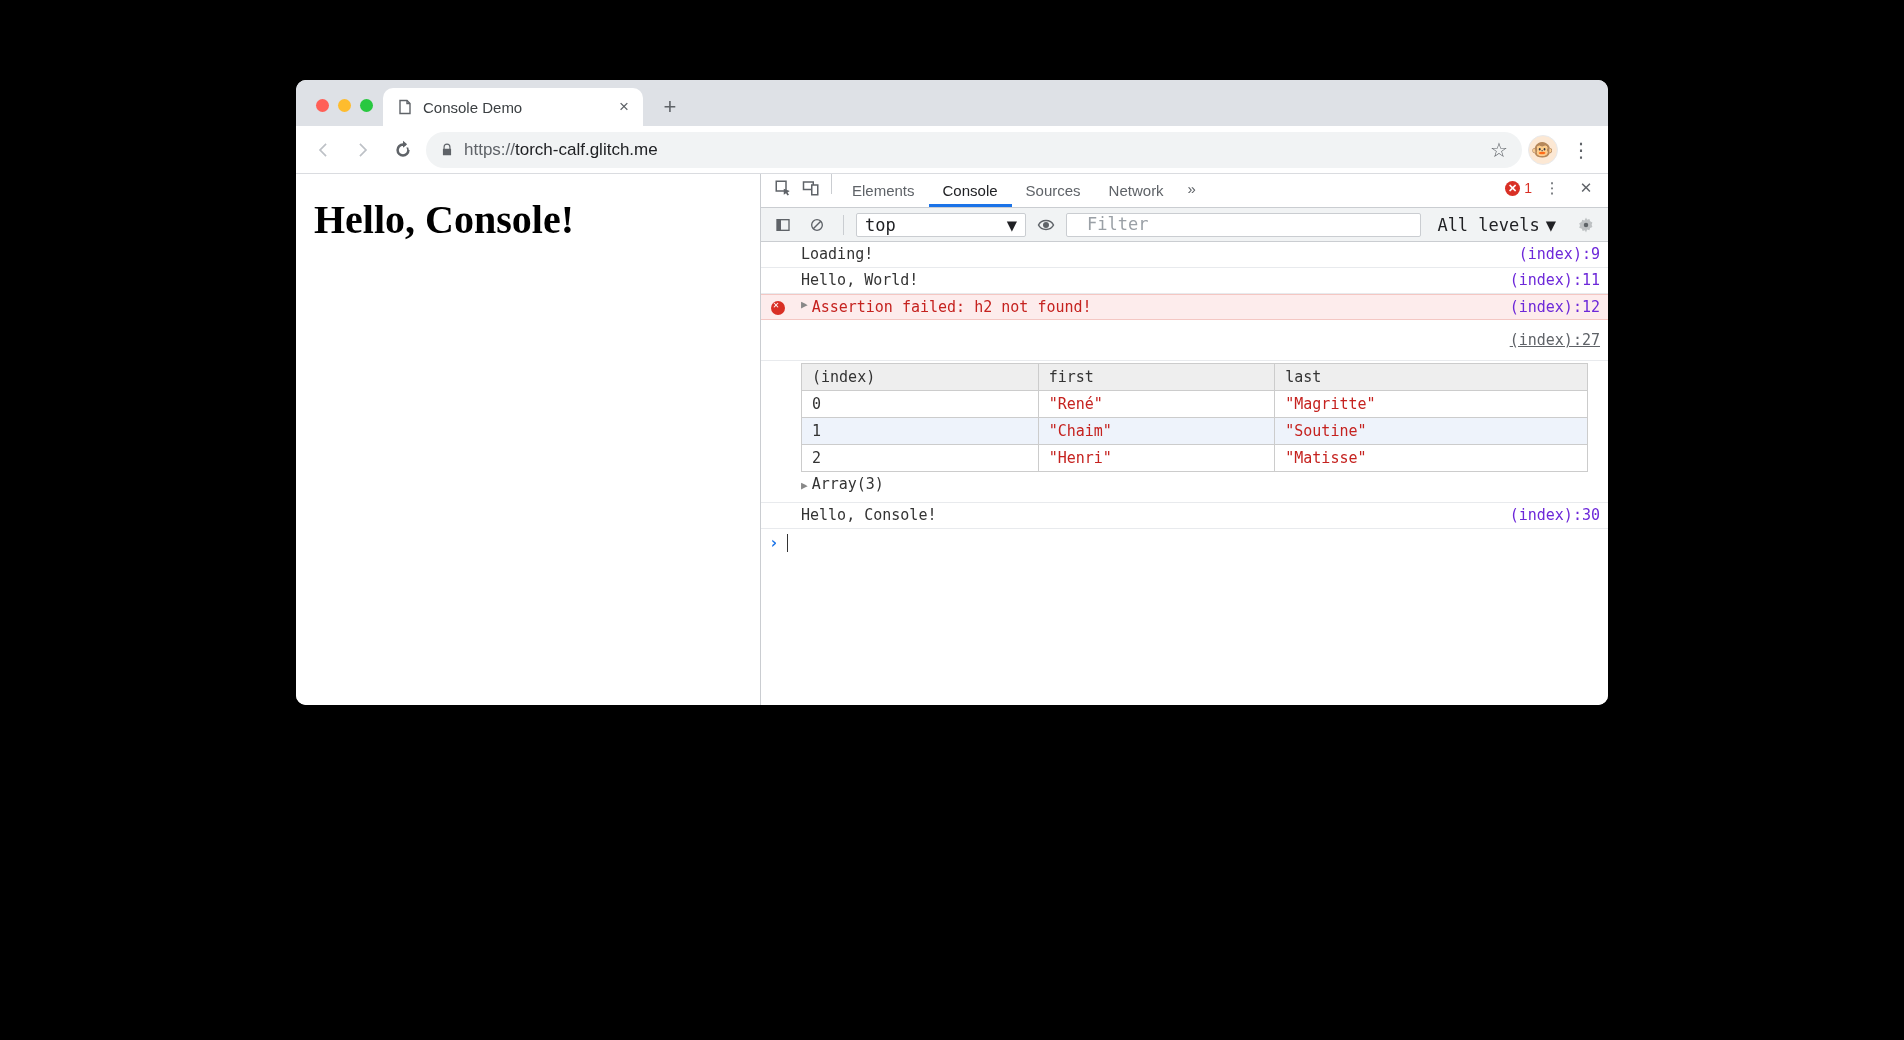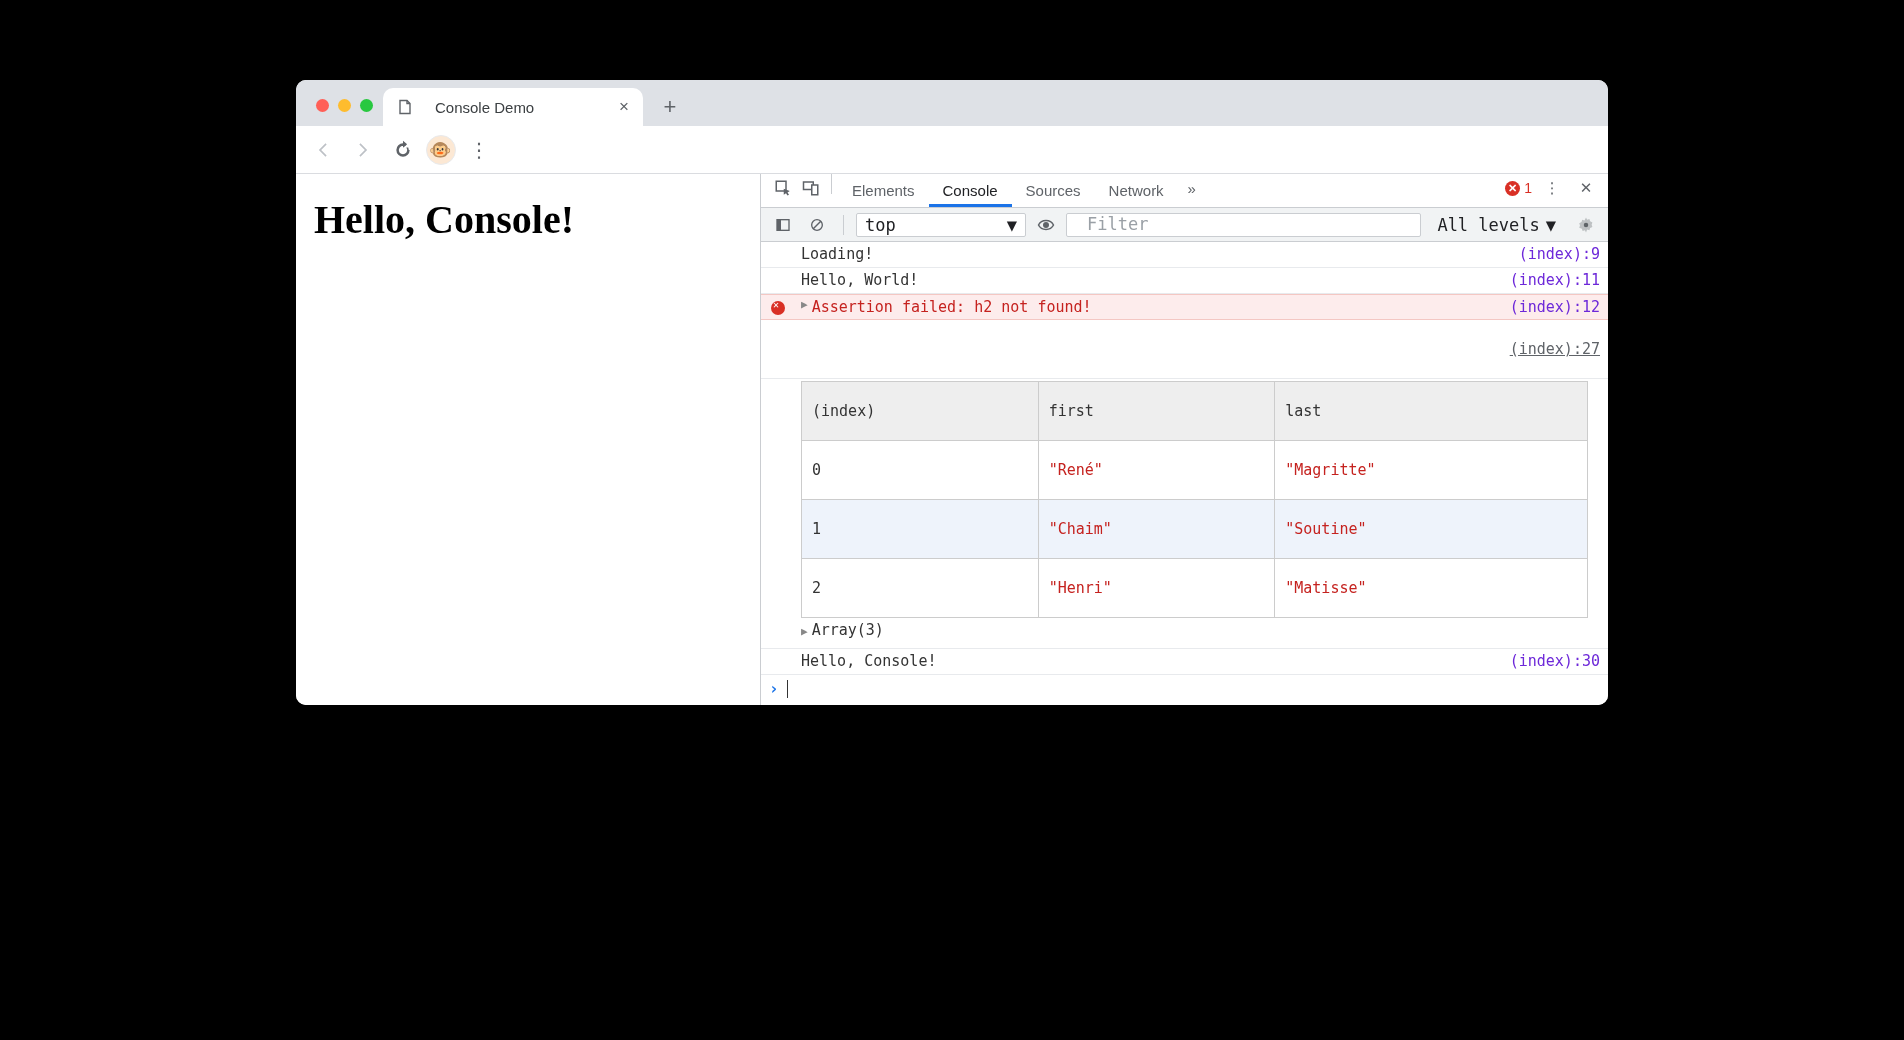--- a/index.html
+++ b/index.html
@@ -45,21 +45,21 @@
   .tl-yellow { background:#febc2e; }
   .tl-green { background:#28c840; }
   .tab {
     height: 38px;
     background: #fff;
     border-radius: 10px 10px 0 0;
     display: flex;
     align-items: center;
     padding: 0 14px;
     min-width: 260px;
-    gap: 22px;
+    gap: 10px;
     font-size: 15px;
     color: #3c4043;
     position: relative;
   }
   .tab .close-x {
     margin-left: auto;
     color: #5f6368;
     font-size: 17px;
     cursor: pointer;
   }
@@ -251,34 +251,34 @@
   .expander {
     color:#888;margin-right:4px;font-size:11px;
   }
   .table-block {
     padding: 2px 20px 6px 40px;
     border-bottom:1px solid #e8eaed;
     position:relative;
   }
   .src-only-row{
     display:flex;justify-content:flex-end;
-    padding:20px 8px;
+    padding:11px 8px;
     border-bottom:1px solid #e8eaed;
   }
   .src-only-row .src{
     color:#5f6368;text-decoration:underline;
   }
   table.console-table {
     width:100%;
     border-collapse:collapse;
     border:1px solid #aaa;
   }
   table.console-table th, table.console-table td {
     border:1px solid #ccc;
-    padding:20px 10px;
+    padding:4px 10px;
     text-align:left;
     font-weight:normal;
   }
   table.console-table th {
     background:#eee;
     color:#333;
   }
   table.console-table tr:nth-child(even) td { background:#eef3fb; }
   table.console-table .strval { color:#c5221f; }
   .array-line { padding:3px 0 3px 0; color:#333;}
@@ -326,20 +326,29 @@
     <div class="nav-btn disabled">
       <svg width="20" height="20" viewBox="0 0 24 24">
           <path fill="#bdc1c6" d="M9 4l8 8-8 8-1.4-1.4L14.2 12 7.6 5.4z"></path>
         </svg>
     </div>
     <div class="nav-btn">
       <svg width="20" height="20" viewBox="0 0 24 24">
           <path fill="#5f6368" d="M12 5a7 7 0 1 0 6.3 4H16a5 5 0 1 1-4-2V3l4 3-4 3V7a5 5 0 0 0 0 0z"></path>
           <path fill="#5f6368" d="M12 4V1l5 4-5 4V6a6 6 0 1 0 6 6h2a8 8 0 1 1-8-8z"></path>
         </svg>
+    </div>
+    <div class="omnibox">
+      <span class="lock">
+        <svg width="14" height="14" viewBox="0 0 24 24">
+            <path fill="#5f6368" d="M6 10V7a6 6 0 1 1 12 0v3h1v11H5V10h1zm2 0h8V7a4 4 0 1 0-8 0v3z"></path>
+          </svg>
+      </span>
+      <span><span class="url-scheme">https://</span><span>torch-calf.glitch.me</span></span>
+      <span class="star">☆</span>
     </div>
     <div class="avatar">🐵</div>
     <div class="menu-dots">⋮</div>
   </div>
 
   <div class="content-split">
 
     <div class="page-pane">
       <h1>Hello, Console!</h1>
     </div>

